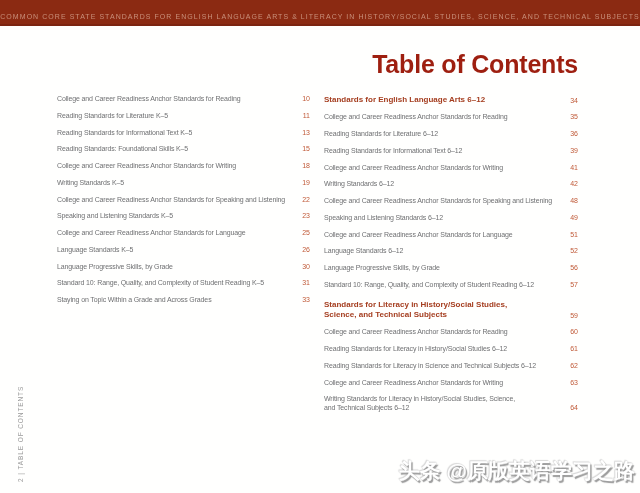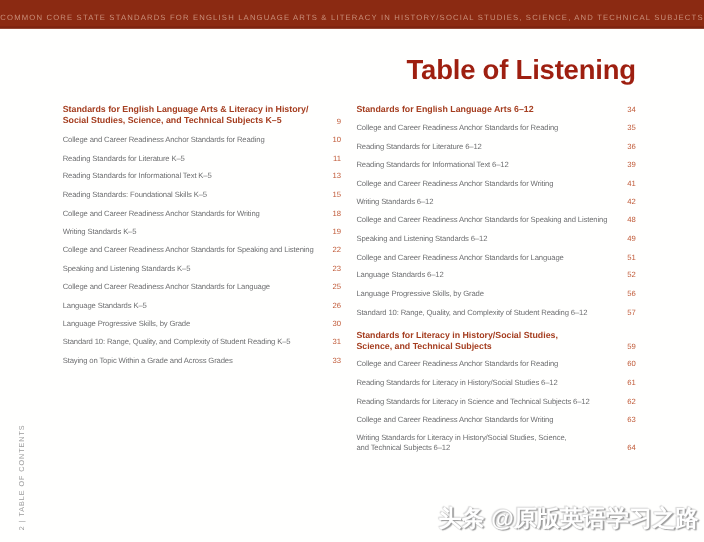--- a/index.html
+++ b/index.html
@@ -107,30 +107,25 @@
 </style>
 </head>
 <body>
 
 <div class="page">
 
   <header class="banner">
     <span>COMMON CORE STATE STANDARDS FOR ENGLISH LANGUAGE ARTS &amp; LITERACY IN HISTORY/SOCIAL STUDIES, SCIENCE, AND TECHNICAL SUBJECTS</span>
   </header>
 
-  <h1 class="title">Table of Listening</h1>
+  <h1 class="title">Table of Contents</h1>
 
   <main class="columns">
     <section class="col" id="col-left">
 
-  <div class="toc-row heading">
-    <span class="toc-label">Standards for English Language Arts &amp; Literacy in History/
-Social Studies, Science, and Technical Subjects K–5</span>
-    <span class="toc-page">9</span>
-  </div>
 
   <div class="toc-row">
     <span class="toc-label">College and Career Readiness Anchor Standards for Reading</span>
     <span class="toc-page">10</span>
   </div>
 
   <div class="toc-row">
     <span class="toc-label">Reading Standards for Literature K–5</span>
     <span class="toc-page">11</span>
   </div>

